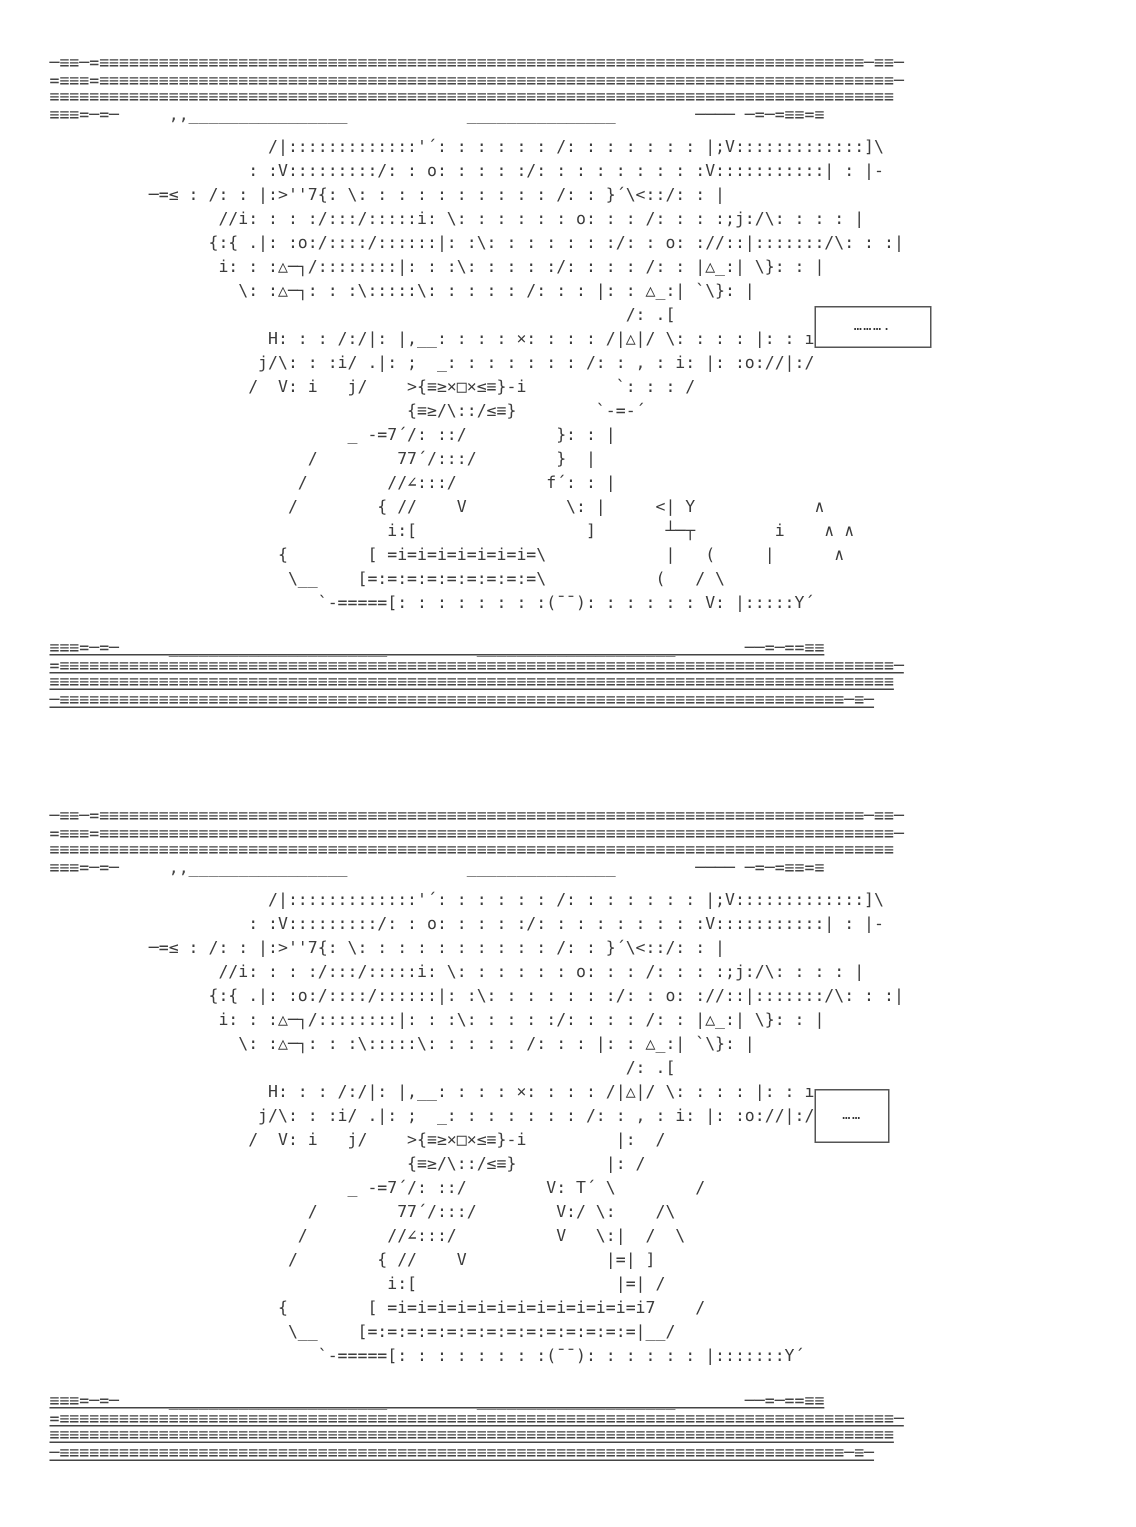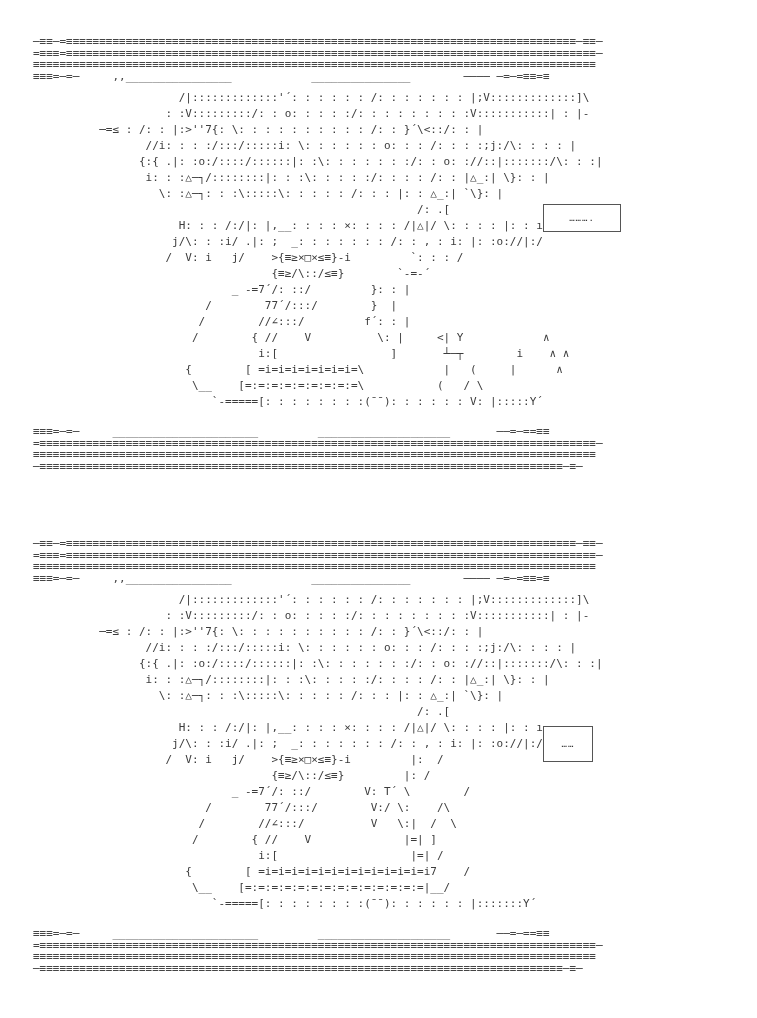--- a/index.html
+++ b/index.html
@@ -29,20 +29,21 @@
     color:#444;
   }
   .art{
     font-size:11px;
     line-height:16px;
     margin-top:8px;
     color:#3c3c3c;
   }
   .speed.bottom{
     margin-top:16px;
+    text-decoration:underline;
   }
   .bubble{
     position:absolute;
     border:1px solid #555;
     background:#ffffff;
     text-align:center;
     font-size:9px;
     letter-spacing:1px;
     color:#333;
     box-sizing:border-box;

